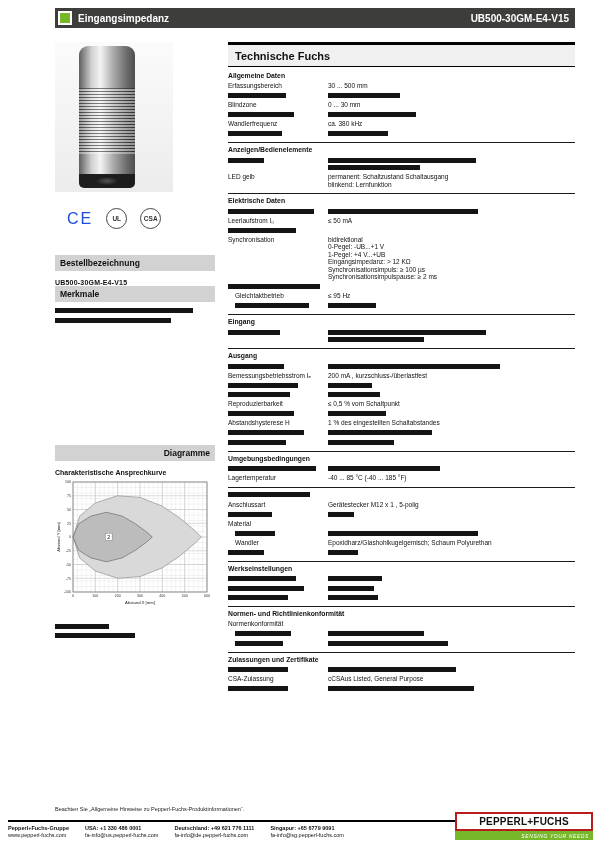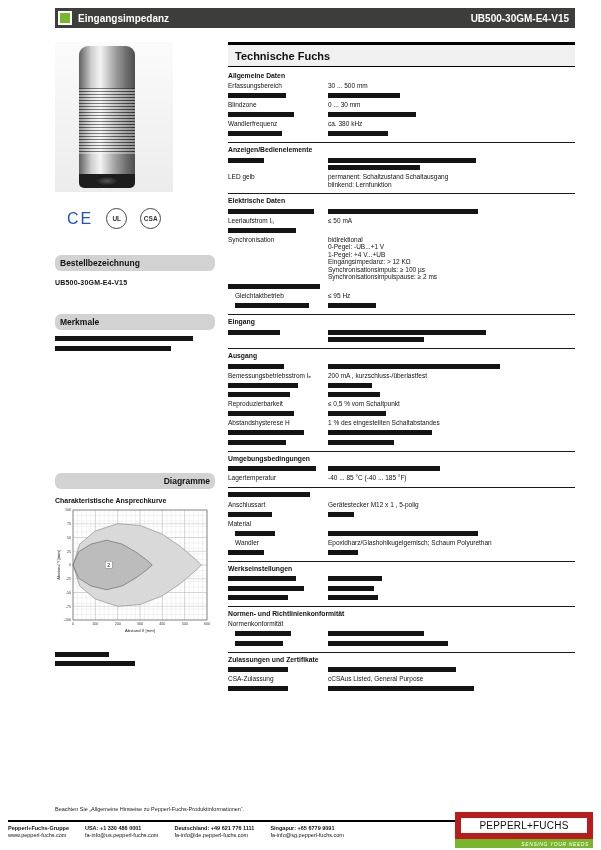--- a/index.html
+++ b/index.html
@@ -31,23 +31,23 @@
   .cyl-face { height:14px; background:#1d1d1d; border-radius:0 0 5px 5px; position:relative; }
   .transducer { position:absolute; left:50%; top:50%; transform:translate(-50%,-50%);
      width:24px; height:9px; border-radius:50%; background:radial-gradient(#555,#000); }
 
   .marks { display:flex; align-items:center; gap:13px; margin-top:16px; padding-left:12px; }
   .ce { font-size:16px; letter-spacing:2px; color:#1d4ed8; }
   .circlemark { width:21px; height:21px; border:1.5px solid #474747; border-radius:50%;
      display:flex; align-items:center; justify-content:center;
      font-size:6.5px; font-weight:bold; color:#333; flex:none; }
 
-  .secbar { background:var(--gray,#d2d2d2); font-weight:bold; font-size:8.5px; padding:3px 5px; width:160px;border-radius:6px; }
+  .secbar { background:var(--gray,#d2d2d2); font-weight:bold; font-size:8.5px; padding:3px 5px; width:160px; }
   .secbar.mt1 { margin-top:26px; }
-  .secbar.mt2 { margin-top:28px; }
+  .secbar.mt2 { }
   .secbar.mt3 { margin-top:122px;text-align:right; }
   .ordercode { margin-top:8px; font-size:7px; font-weight:bold; letter-spacing:0.2px; }
 
   .rbar { display:inline-block; height:5px; background:var(--redact,#141414); vertical-align:middle; }
   .barlist { margin-top:5px; }
   .barlist > div { margin-top:3px; line-height:5px; }
 
   .chart-title { margin-top:8px; width:112px; font-weight:bold; font-size:7px; line-height:8px; }
   .chartbox { margin-top:3px; }
 
@@ -64,21 +64,21 @@
   .tech-value { flex:1; }
   .vline { min-height:7.5px; }
 
   
   .note { position:absolute; left:55px; top:806px; font-size:5.5px; color:#222; }
   .footbar { position:absolute; left:8px; top:820px; width:585px;
      border-top:2px solid #000; padding-top:3px; display:flex; }
   .fcol { font-size:5.5px; line-height:7px; margin-right:16px; }
   .fcol .l1 { font-weight:bold; }
   .pf-logo { position:absolute; left:455px; top:812px; width:138px; background:#fff; }
-  .pf-name { border:6px solid #b91c1c; font-weight:normal; font-size:10px;
+  .pf-name { border:2px solid #b91c1c; font-weight:bold; font-size:10px;
      letter-spacing:0.2px; text-align:center; padding:2px 2px; }
   .pf-tag { background:var(--green,#76b82a); color:#fff; font-size:5px; font-style:italic;
      text-align:right; padding:1.5px 4px; letter-spacing:0.6px; }
 </style>
 </head>
 <body>
 
 <div class="page">
 
   <header class="topbar">

